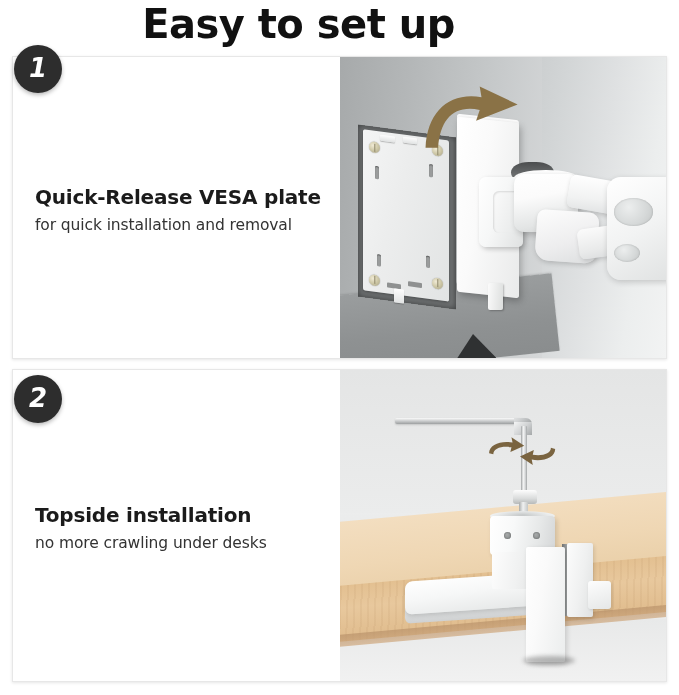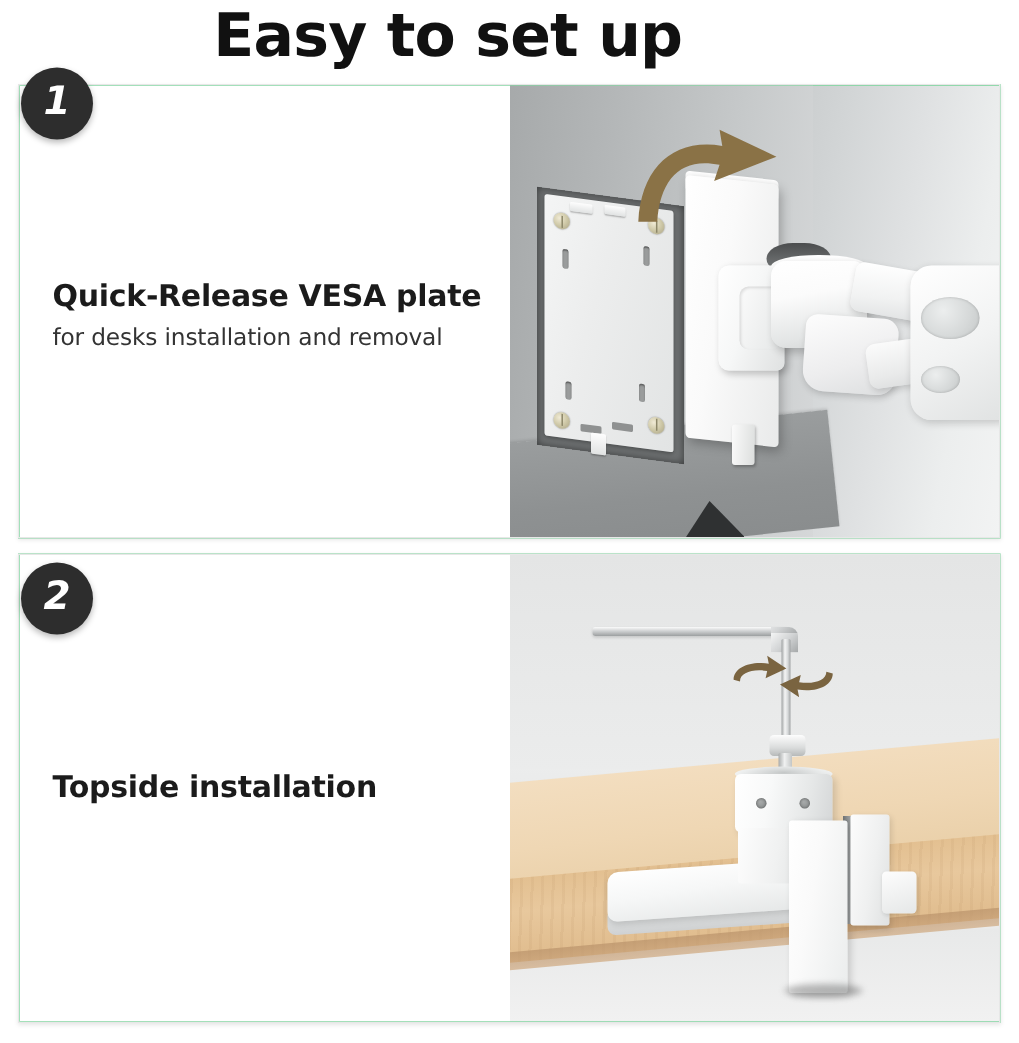--- a/index.html
+++ b/index.html
@@ -22,21 +22,21 @@
     color: #111111;
     padding-top: 2px;
     font-family: "DejaVu Sans", sans-serif;
   }
 
   
   .card {
     position: absolute;
     left: 12px;
     width: 655px;
-    background: #22c55e;
+    background: #4c1d95;
     border: 1px solid #e7e7e7;
     box-shadow: 0 1px 3px rgba(0,0,0,0.10);
     overflow: hidden;
   }
   #card-1 { top: 56px; height: 303px; }
   #card-2 { top: 369px; height: 313px; }
 
   .card-inner { position: relative; width: 100%; height: 100%; display: flex; }
 
   .text-pane {
@@ -403,21 +403,21 @@
 
 <div class="page">
 
   <div class="headline">Easy to set up</div>
 
   <div class="card" id="card-1">
     <div class="card-inner">
 
       <div class="text-pane">
         <div class="feature-title">Quick-Release VESA plate</div>
-        <div class="feature-sub">for desks installation and removal</div>
+        <div class="feature-sub">for quick installation and removal</div>
       </div>
 
       <div class="photo-pane">
         <div class="photo1-bg"></div>
         <div class="mon-back"></div>
         <div class="mon-lowerlip"></div>
         <div class="mon-dark-notch"></div>
 
         <div class="vesa-recess"></div>
         <div class="vesa-plate">
@@ -459,20 +459,21 @@
     </div>
   </div>
 
   <div class="badge" id="badge-1">1</div>
 
   <div class="card" id="card-2">
     <div class="card-inner">
 
       <div class="text-pane">
         <div class="feature-title">Topside installation</div>
+        <div class="feature-sub">no more crawling under desks</div>
       </div>
 
       <div class="photo-pane">
         <div class="photo2-bg"></div>
         <div class="wall-shadow"></div>
         <div class="floor-shade"></div>
 
         <div class="desk-top"></div>
         <div class="desk-edge"></div>
         <div class="desk-underside"></div>

